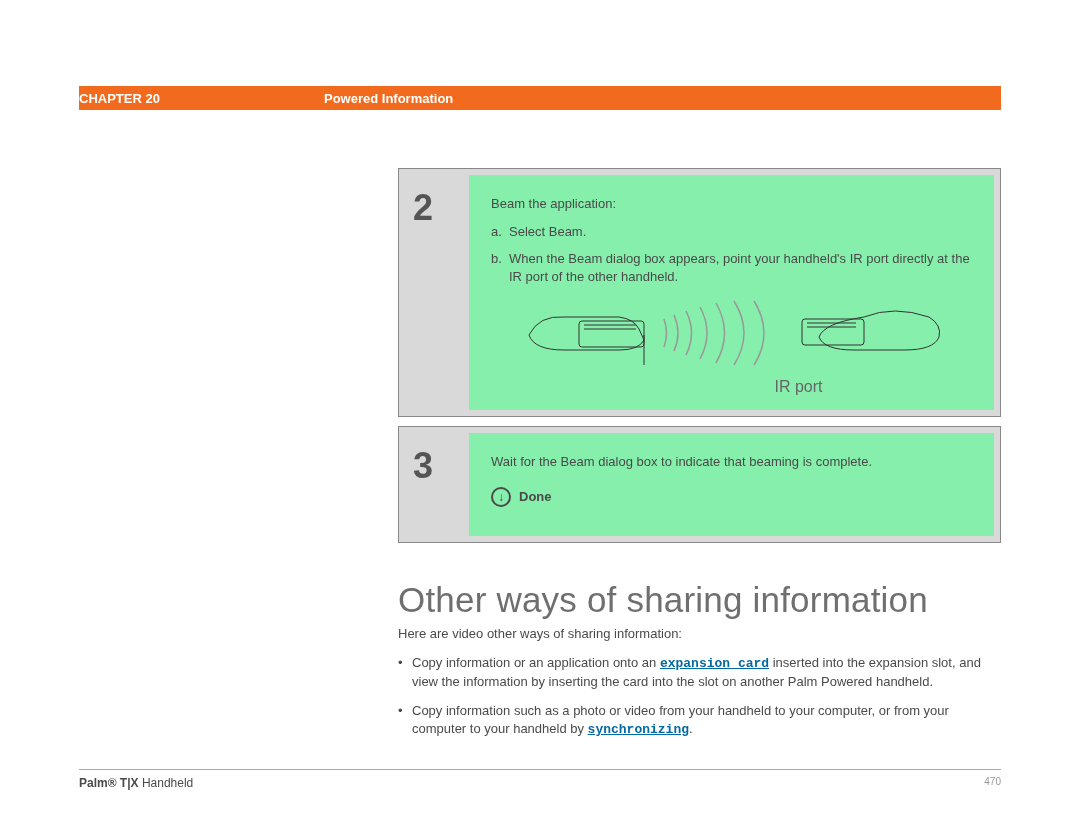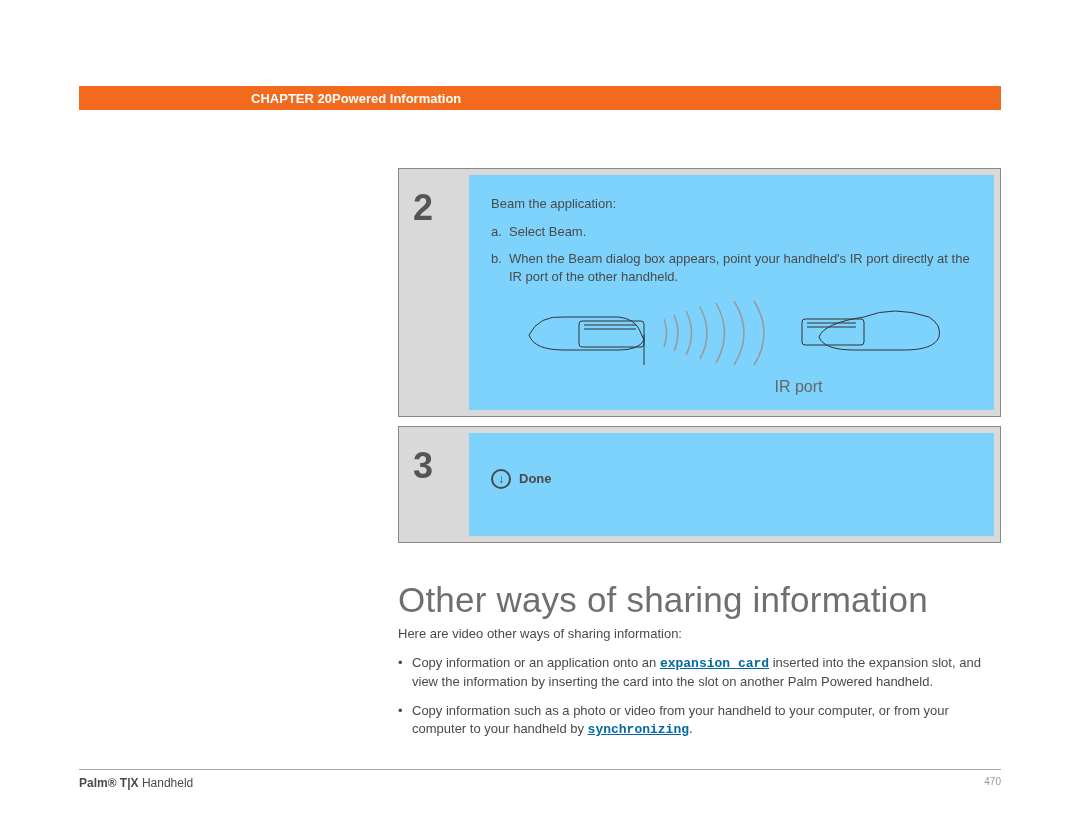--- a/index.html
+++ b/index.html
@@ -20,23 +20,21 @@
     right: 79px;
     height: 24px;
     background: #f26a1d;
     color: #ffffff;
     font-size: 13px;
     font-weight: bold;
     display: flex;
     align-items: center;
   }
   .header-chapter {
-    padding-left: 8px;
     width: 245px;
-    text-align: right;
   }
   .header-title {
     flex: 1;
   }
   .step-box-outer {
     position: absolute;
     left: 398px;
     right: 79px;
     border: 1px solid #888;
     background: #d9d9d9;
@@ -51,21 +49,21 @@
     font-weight: bold;
     color: #555;
     font-family: Arial, sans-serif;
   }
   .step-body {
     position: absolute;
     left: 70px;
     right: 6px;
     top: 6px;
     bottom: 6px;
-    background: #7dd3fc;
+    background: #86efac;
     padding: 20px 18px 16px 22px;
     font-size: 13px;
     line-height: 1.35;
     color: #4a4a4a;
   }
   .step-line { margin-bottom: 10px; }
   .sub-a, .sub-b { display: flex; margin-bottom: 10px; }
   .sub-label { width: 18px; flex-shrink: 0; }
   .beam-illustration {
     margin-top: 8px;
@@ -184,20 +182,21 @@
         </g>
       </svg>
       <div><span class="ir-label">IR port</span></div>
     </div>
   </div>
 </div>
 
 <div class="step-box-outer step-box-3">
   <div class="step-num">3</div>
   <div class="step-body">
+    <div class="step-line">Wait for the Beam dialog box to indicate that beaming is complete.</div>
     <div class="done-row">
       <span class="done-icon">↓</span>
       <span>Done</span>
     </div>
   </div>
 </div>
 
 <div class="section-heading">Other ways of sharing information</div>
 
 <div class="para para-intro">Here are video other ways of sharing information:</div>

